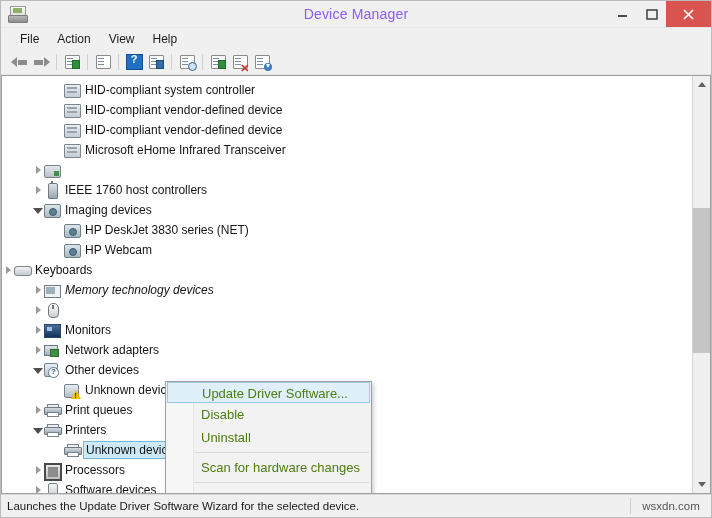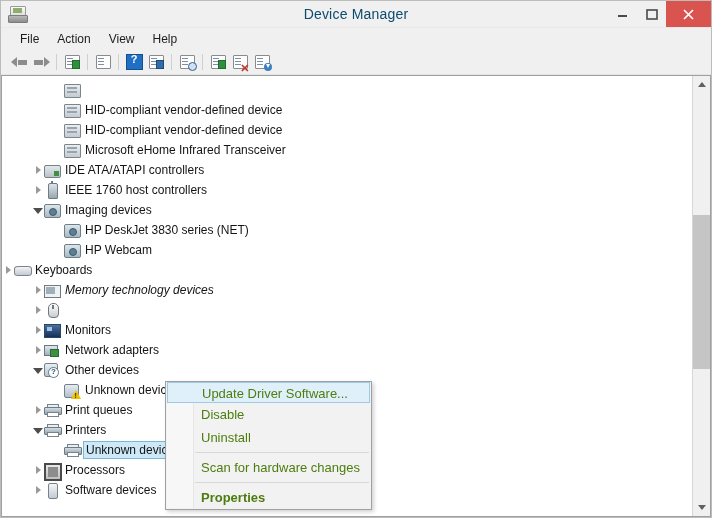--- a/index.html
+++ b/index.html
@@ -31,21 +31,21 @@
     content:"";position:absolute;left:2px;top:1px;width:9px;height:5px;
     background:#8fae6a;
   }
   .title-icon .base{
     position:absolute;left:1px;top:10px;width:18px;height:6px;
     background:linear-gradient(#b9b9b9,#8d8d8d);
     border:1px solid #7c7c7c;border-radius:1px;
   }
   .title-text{
     position:absolute;left:0;right:0;text-align:center;
-    font-size:14px;color:#0c4a6e;letter-spacing:.2px;
+    font-size:14px;color:#8b5cf6;letter-spacing:.2px;
   }
   .win-buttons{margin-left:auto;display:flex;height:26px;}
   .wb{
     width:29px;height:26px;display:flex;align-items:center;justify-content:center;
     background:#f0f0f0;
   }
   .wb svg{display:block;}
   .wb.close{background:#d9534f;width:45px;}
   
   .menubar{
@@ -313,20 +313,21 @@
     </div>
   </div>
 
   <div class="content">
     <div class="tree" id="tree">
         <div class="row" style="padding-left: 50px;">
           <div class="twisty"></div>
           <div class="dicon">
             <div class="d-hid"></div>
           </div>
+          <div class="label">HID-compliant system controller</div>
         </div>
         <div class="row" style="padding-left: 50px;">
           <div class="twisty"></div>
           <div class="dicon">
             <div class="d-hid"></div>
           </div>
           <div class="label">HID-compliant vendor-defined device</div>
         </div>
         <div class="row" style="padding-left: 50px;">
           <div class="twisty"></div>
@@ -342,21 +343,20 @@
           </div>
           <div class="label">Microsoft eHome Infrared Transceiver</div>
         </div>
         <div class="row" style="padding-left: 30px;">
           <div class="twisty">
             <div class="closed"></div>
           </div>
           <div class="dicon">
             <div class="d-ide"></div>
           </div>
-          <div class="label">IDE ATA/ATAPI controllers</div>
         </div>
         <div class="row" style="padding-left: 30px;">
           <div class="twisty">
             <div class="closed"></div>
           </div>
           <div class="dicon">
             <div class="d-usb"></div>
           </div>
           <div class="label">IEEE 1760 host controllers</div>
         </div>
@@ -526,13 +526,18 @@
     <div class="ctx-item hl">Update Driver Software...</div>
         <div class="ctx-item">Disable</div>
         <div class="ctx-item">Uninstall</div>
         <div class="ctx-sep"></div>
         <div class="ctx-item">Scan for hardware changes</div>
         <div class="ctx-sep"></div>
         <div class="ctx-item bold">Properties</div>
       </div>
   </div>
 
+  <div class="statusbar">
+    <div class="sb-main">Launches the Update Driver Software Wizard for the selected device.</div>
+    <div class="sb-div"></div>
+    <div class="sb-right">wsxdn.com</div>
+  </div>
 </div>
 
 </body></html>

